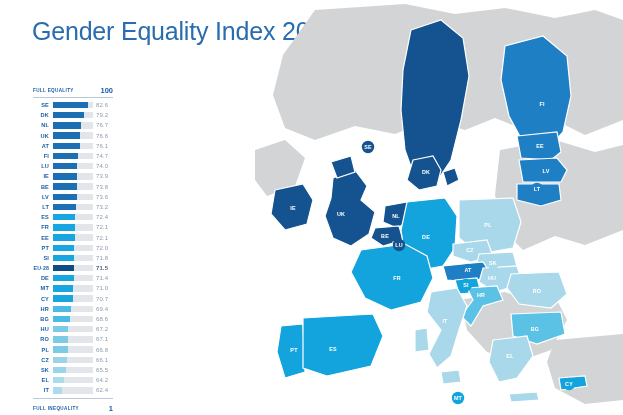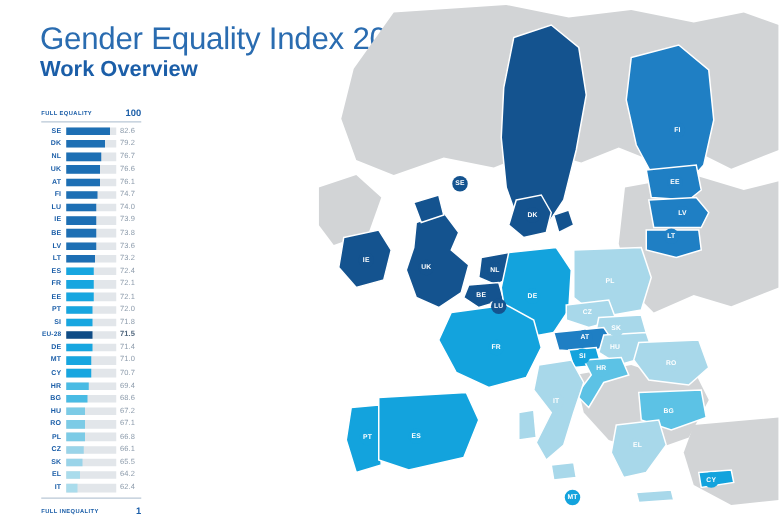--- a/index.html
+++ b/index.html
@@ -77,21 +77,20 @@
     letter-spacing:0.2px;
   }
 </style>
 </head>
 <body>
 
 <div id="infographic">
 
   <div class="header">
     <div class="title-main">Gender Equality Index 2017</div>
-    <div class="title-sub">Work Overview</div>
   </div>
 
   <div class="rank-panel">
 
     <div class="scale-row top">
       <span>FULL EQUALITY</span>
       <span class="scale-num">100</span>
     </div>
     <div class="scale-rule"></div>
 

